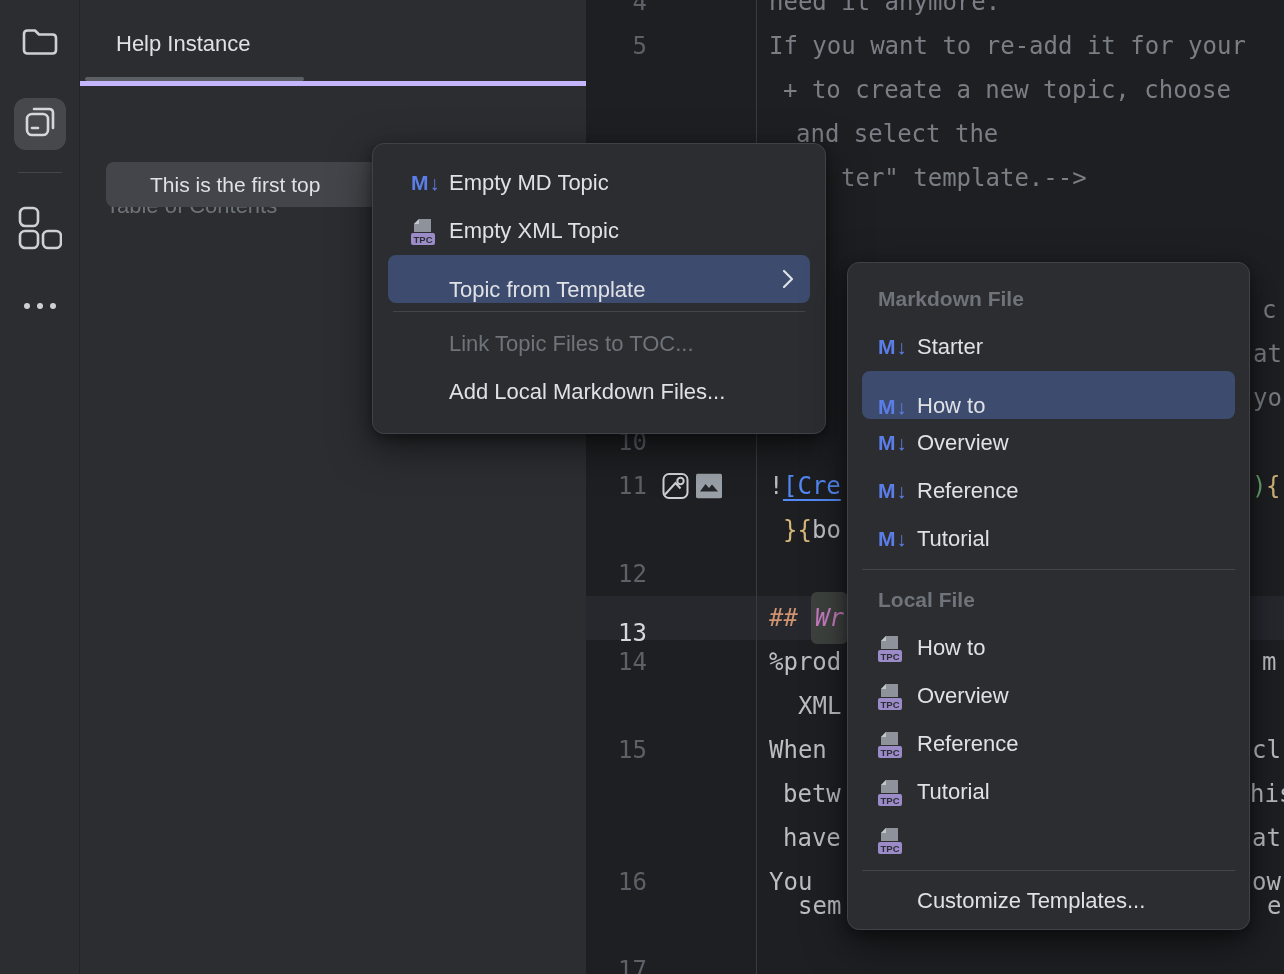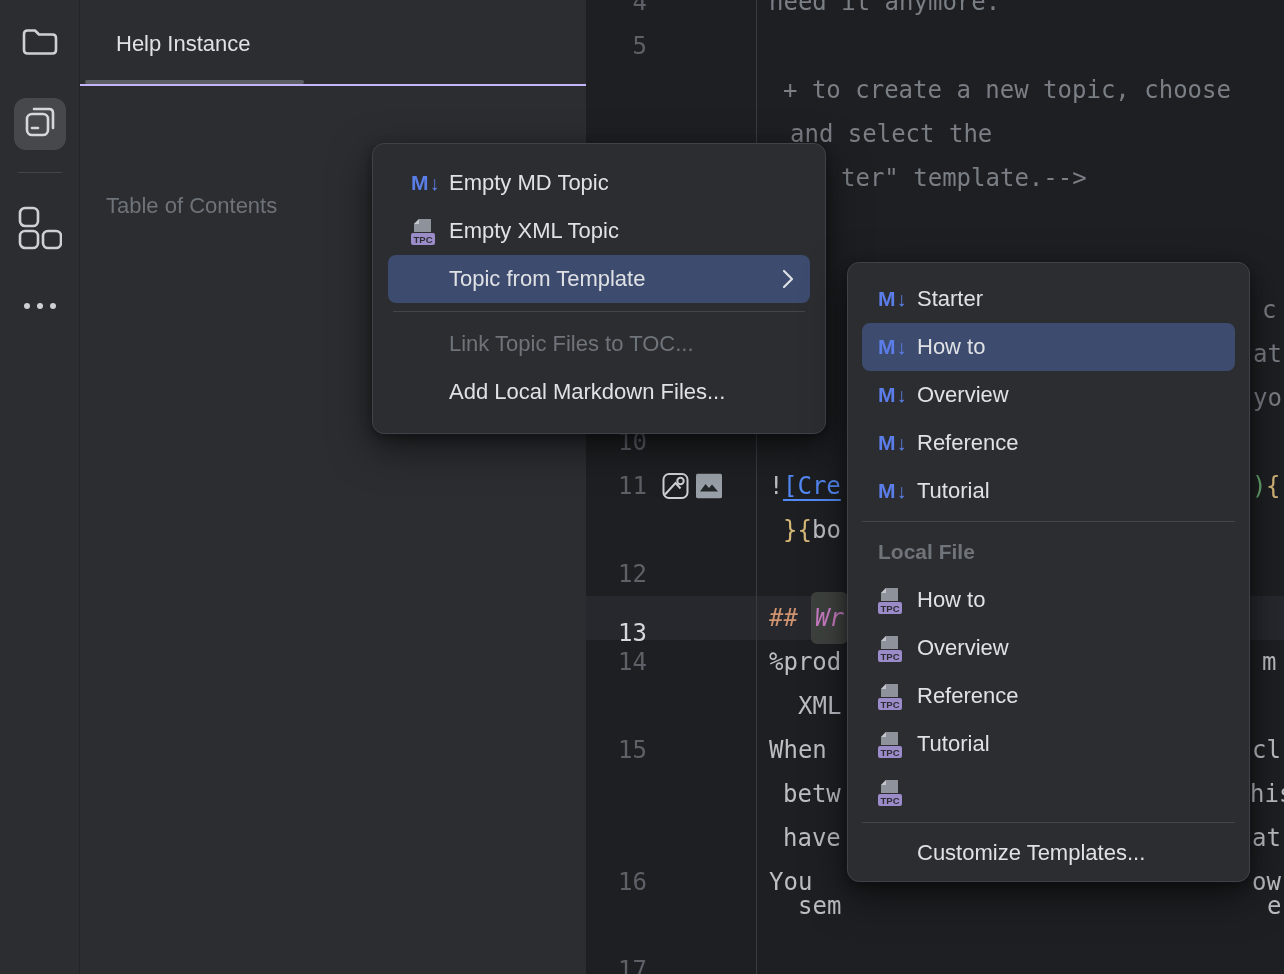--- a/index.html
+++ b/index.html
@@ -11,21 +11,21 @@
   .activity-bar { position:absolute; left:0; top:0; width:80px; height:100%;
                   background:#2b2d30; border-right:1px solid #222426; z-index:3; }
   .ab-btn { position:absolute; left:14px; width:52px; height:52px; border-radius:12px;
             display:flex; align-items:center; justify-content:center; cursor:pointer; }
   .ab-btn.selected { background:#46484c; }
   .ab-divider { position:absolute; left:18px; top:172px; width:44px; height:1px; background:#43454a; }
 
   
   .side-panel { position:absolute; left:80px; top:0; width:506px; height:100%;
                 background:#2b2d30; z-index:2; }
-  .panel-header { position:relative; height:86px; border-bottom:2px solid #c4b5fd; }
+  .panel-header { position:relative; height:86px; border-bottom:5px solid #c4b5fd; }
   .panel-title { position:absolute; left:36px; top:31px; font-size:22px; color:#dfe1e5; }
   .tab-underline { position:absolute; left:5px; bottom:0; width:219px; height:4px;
                    background:#5c6065; border-radius:2px; }
   .toc-header { position:relative; height:66px; }
   .toc-title { position:absolute; left:26px; top:107px; font-size:22px; color:#6e737a; }
   .tb-btn { position:absolute; width:36px; height:36px; top:103px; display:flex;
             align-items:center; justify-content:center; border-radius:6px; cursor:pointer; }
   .toc-item { position:absolute; left:26px; top:162px; width:272px; height:45px;
               background:#43454a; border-radius:8px; color:#dfe1e5; font-size:21px;
               line-height:45px; padding-left:44px; overflow:hidden; white-space:nowrap; cursor:pointer; }
@@ -55,21 +55,21 @@
   .menu { position:absolute; background:#2b2d30; border:1px solid #404247; border-radius:12px;
           box-shadow:0 14px 40px rgba(0,0,0,.5), 0 4px 12px rgba(0,0,0,.35); z-index:10; }
   .menu--main { left:372px; top:143px; width:454px; padding:15px 0 17px; }
   .menu--sub  { left:847px; top:262px; width:403px; padding:12px 0 4px;  }
   .menu-item { height:48px; display:flex; align-items:center; border-radius:8px;
                font-size:22px; color:#dfe1e5; position:relative; cursor:pointer; }
   .menu--main .menu-item { margin:0 15px; padding-left:23px; }
   .menu--sub  .menu-item { margin:0 14px; padding-left:16px; }
   .menu-item .ic-slot { width:38px; flex:0 0 38px; display:flex; align-items:center; }
   .menu--sub .menu-item .ic-slot { width:39px; flex:0 0 39px; }
-  .menu-item.hl { background:#3d4b6e; }
+  .menu-item.hl { background:#3d4b6e;align-items:flex-end; }
   .menu-item.disabled { color:#6f737a; cursor:default; }
   .menu-sep { height:1px; background:#43454a; margin:8px 20px; }
   .menu--sub .menu-sep { margin:6px 14px; }
   .menu-header { height:48px; display:flex; align-items:center; margin-left:30px;
                  color:#6f737a; font-size:21px; font-weight:600; }
   .submenu-arrow { position:absolute; right:16px; top:50%; transform:translateY(-50%); display:flex; }
   .md-ic { font-weight:700; color:#5b7de8; font-size:21px; display:inline-flex; align-items:baseline; }
   .md-ic .arr { font-weight:400; font-size:20px; margin-left:1px; }
 </style>
 </head>
@@ -78,26 +78,27 @@
 <div id="app">
 
   <div class="editor">
     <div id="editor-rows">
         <div class="ed-row" style="top: -20px;">
           <span class="ln">4</span>
           <span class="seg c-comment" style="left: 183px;">need it anymore.</span>
         </div>
         <div class="ed-row" style="top: 24px;">
           <span class="ln">5</span>
+          <span class="seg c-comment" style="left: 183px;">If you want to re-add it for your</span>
         </div>
         <div class="ed-row" style="top: 68px;">
           <span class="seg c-comment" style="left: 197px;">+ to create a new topic, choose </span>
         </div>
         <div class="ed-row" style="top: 112px;">
-          <span class="seg c-comment" style="left: 204px;">and select the</span>
+          <span class="seg c-comment" style="left: 210px;">and select the</span>
         </div>
         <div class="ed-row" style="top: 156px;">
           <span class="seg c-comment" style="left: 255px;">ter" template.--&gt;</span>
         </div>
         <div class="ed-row" style="top: 200px;"></div>
         <div class="ed-row" style="top: 244px;"></div>
         <div class="ed-row" style="top: 288px;">
           <span class="seg c-comment" style="left: 676px;">c</span>
         </div>
         <div class="ed-row" style="top: 332px;">
@@ -249,20 +250,23 @@
       </div>
       <div class="tb-btn" style="left:449px">
         <span>
           <svg width="30" height="30" viewBox="0 0 30 30" fill="none" stroke="#ced0d6" stroke-width="2.3" stroke-linecap="round">
               <circle cx="15" cy="15" r="11"></circle>
               <path d="M15 1 V8 M15 22 V29 M1 15 H8 M22 15 H29"></path>
             </svg>
         </span>
       </div>
     </div>
+    <div class="toc-item">
+      <span>This is the first top</span>
+    </div>
   </div>
 
   <div class="menu menu--main" id="main-menu">
       <div class="menu-item">
         <span class="ic-slot">
           <span class="md-ic">
             <b>M</b>
             <span class="arr">↓</span>
           </span>
         </span>
@@ -293,20 +297,21 @@
         <span class="ic-slot"></span>
         <span>Link Topic Files to TOC...</span>
       </div>
       <div class="menu-item">
         <span class="ic-slot"></span>
         <span>Add Local Markdown Files...</span>
       </div>
     </div>
 
   <div class="menu menu--sub" id="sub-menu">
+      <div class="menu-header">Markdown File</div>
       <div class="menu-item">
         <span class="ic-slot">
           <span class="md-ic">
             <b>M</b>
             <span class="arr">↓</span>
           </span>
         </span>
         <span>Starter</span>
       </div>
       <div class="menu-item hl">

